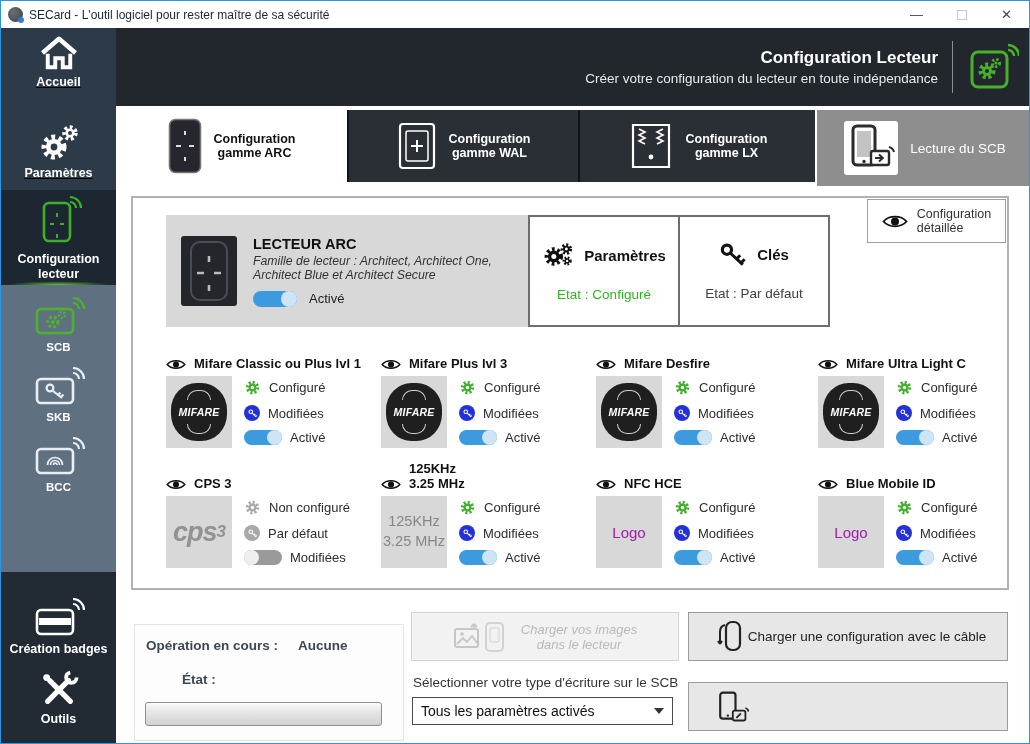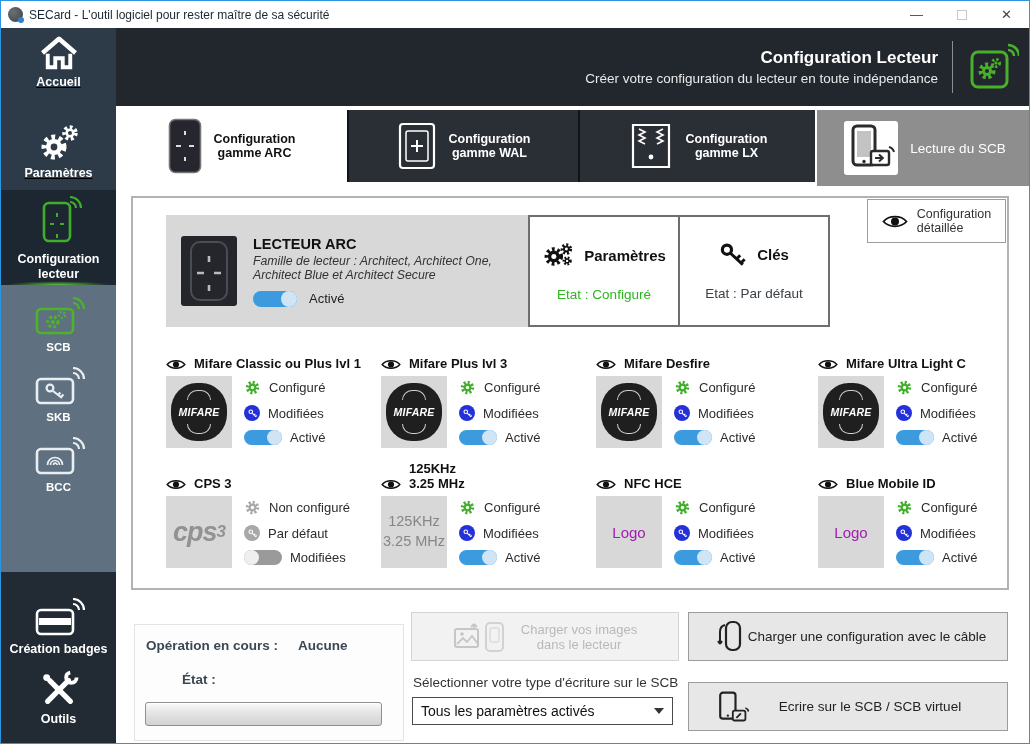--- a/index.html
+++ b/index.html
@@ -102,21 +102,21 @@
   .freq-logo { color:#868686; font-size:14.5px; text-align:center; line-height:1.35; }
   .logo-text { color:#a21caf; font-size:15px; }
 
   
   .op-panel { position:absolute; left:18px; top:438px; width:270px; height:117px; background:#fdfdfd; border:1px solid #e4e4e4; }
   .op-row { position:absolute; left:30px; top:452px; display:flex; gap:20px; font-size:13.5px; font-weight:bold; color:#3a4856;justify-content:center; }
   .etat-label { position:absolute; left:30px; top:486px; font-size:13.5px; font-weight:bold; color:#3a4856;padding-left:36px; }
   .progress { position:absolute; left:29px; top:516px; width:237px; height:24px; border:1px solid #8f8f8f; border-radius:3px; background:linear-gradient(#fbfbfb,#e8e8e8 35%,#d2d2d2); box-shadow:inset 0 1px #fff; }
 
   .btn { display:flex; align-items:center; border:1px solid #9b9b9b; background:#e7e7e7; cursor:default; }
-  .btn-load-img { position:absolute; left:295px; top:426px; width:268px; height:49px; background:#f2f2f2; border:1px solid #d4d4d4; justify-content:center; gap:12px; color:#b9b9b9; font-size:13px; text-align:center; }
+  .btn-load-img { position:absolute; left:295px; top:426px; width:268px; height:49px; background:#f2f2f2; border:1px solid #d4d4d4; justify-content:center; gap:12px; color:#b9b9b9; font-size:13px; text-align:center;font-style:italic; }
   .btn-cable { position:absolute; left:572px; top:426px; width:320px; height:49px; padding-left:26px; font-size:13.5px; color:#222; }
   .btn-write { position:absolute; left:572px; top:496px; width:320px; height:49px; padding-left:24px; font-size:13.5px; color:#222; }
   .btn-cable .btn-text, .btn-write .btn-text { flex:1; text-align:center; padding-right:16px; }
 
   .select-label { position:absolute; left:297px; top:489px; font-size:13.5px; color:#333; }
   .select { position:absolute; left:296px; top:511px; width:261px; height:28px; border:1px solid #4a4a4a; background:#fff; display:flex; align-items:center; padding:0 8px; font-size:14px; color:#111; cursor:default; }
   .select-arrow { margin-left:auto; width:0; height:0; border-left:5px solid transparent; border-right:5px solid transparent; border-top:6px solid #333; }
 
   svg { display:block; }
 </style>
@@ -766,19 +766,18 @@
           <span>
             <svg width="36" height="38" viewBox="0 0 40 40">
                 <path d="M6 2 h20" stroke="#e7e7e7" stroke-width="3"></path>
                 <rect x="8" y="4" width="17" height="29" rx="3" fill="none" stroke="#222" stroke-width="2.4"></rect>
                 <circle cx="16.5" cy="29.5" r="1.3" fill="#222"></circle>
                 <rect x="22" y="24" width="14" height="11" rx="2" fill="#e7e7e7" stroke="#222" stroke-width="2"></rect>
                 <path d="M26 32 l5 -5" stroke="#222" stroke-width="2"></path>
                 <path d="M36 21 q3 1 3.5 4" fill="none" stroke="#222" stroke-width="1.8"></path>
               </svg>
           </span>
-          <span class="btn-text">Ecrire sur le SCB / SCB virtuel</span>
         </div>
 
       </div>
     </div>
   </div>
 </div>
 
 </body></html>

